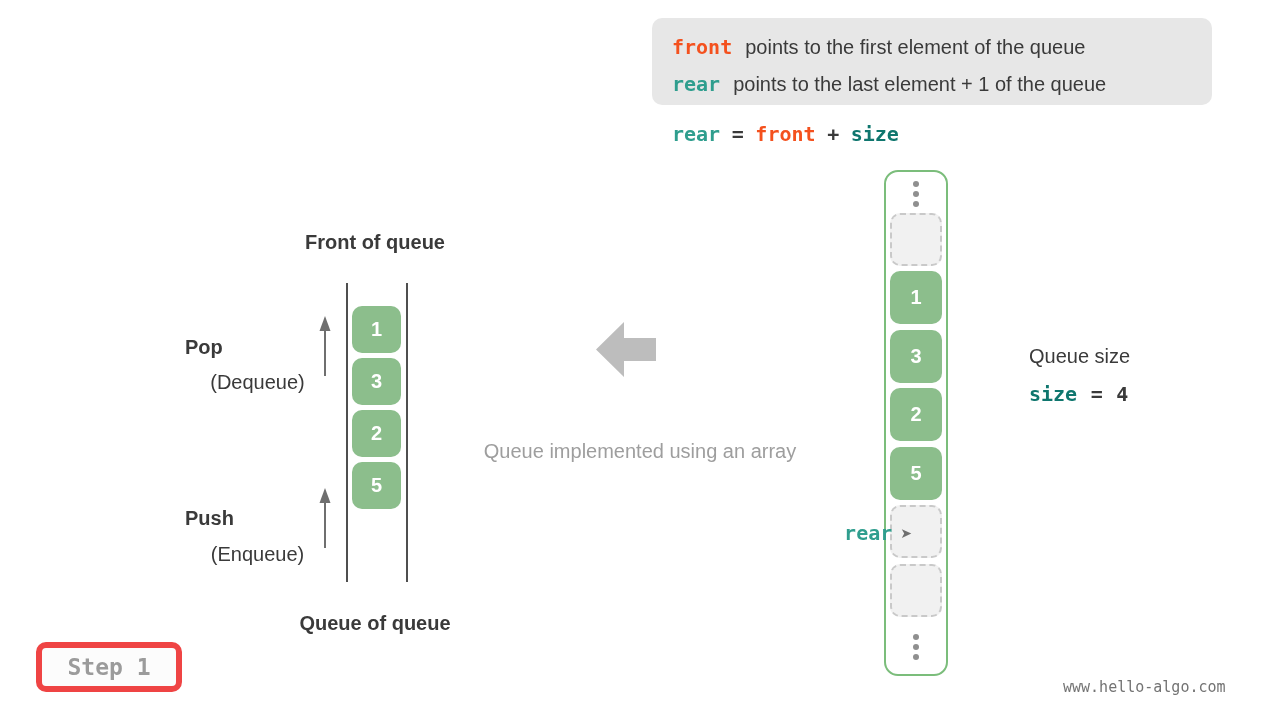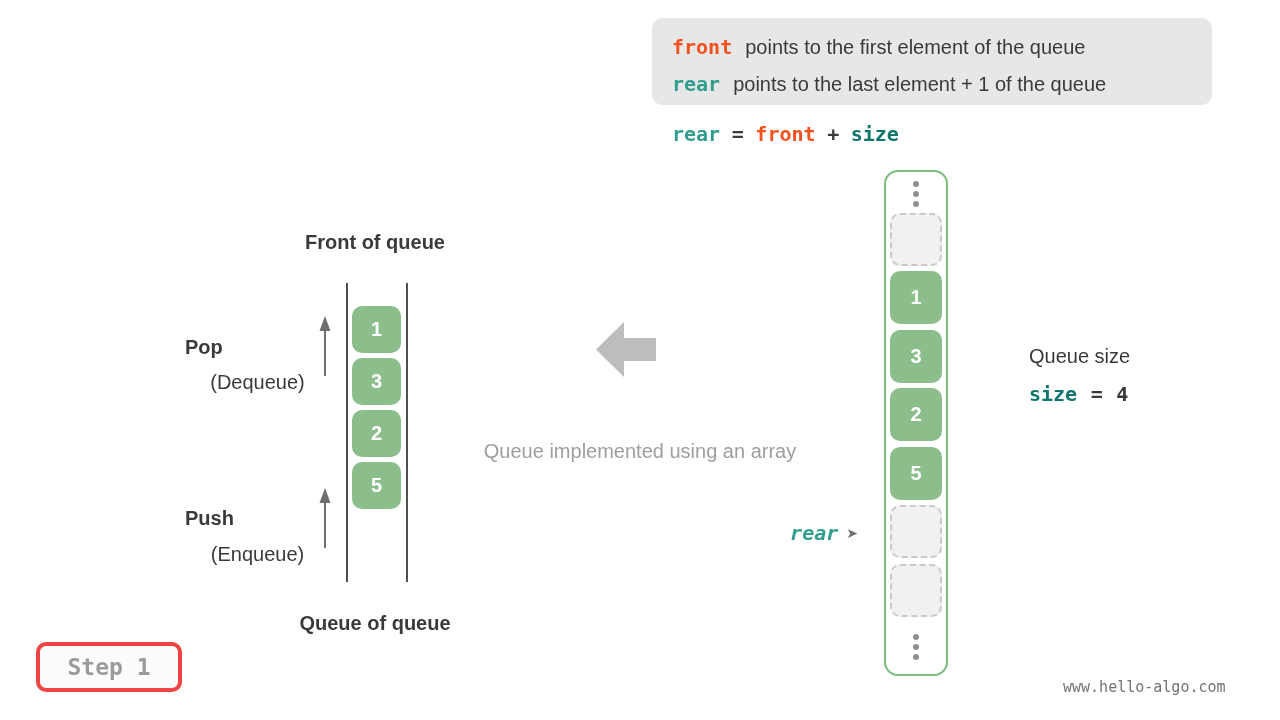--- a/index.html
+++ b/index.html
@@ -68,21 +68,21 @@
   .pointer .arrow-glyph { color: #6f6f6f; font-size: 14px; font-family: "DejaVu Sans", sans-serif; margin-left: 8px; vertical-align: 2px; }
 
   
   .qsize-title { left: 1029px; top: 345px; font-size: 20px; }
   .qsize-line  { left: 1029px; top: 382px; font-size: 20px; white-space: nowrap; }
   .qsize-line span { margin-right: 8px; }
 
   
   .step-badge {
     left: 36px; top: 642px; width: 146px; height: 50px;
-    border: 4px solid #ef4444; border-radius: 10px; background: #fcfcfc;
+    border: 6px solid #ef4444; border-radius: 10px; background: #fcfcfc;
     color: #9b9b9b; font-size: 23px;
     display: flex; align-items: center; justify-content: center;
   }
 
   .watermark { left: 1063px; top: 678px; font-size: 15px; color: #737373; font-family: "DejaVu Sans Mono", monospace; font-weight: normal; }
 </style>
 </head>
 <body>
 
 <div id="canvas">
@@ -147,21 +147,21 @@
     <div class="rcell filled" style="top:275px;">5</div>
     <div class="rcell empty" style="top:333px;"></div>
     <div class="rcell empty" style="top:392px;"></div>
     <div class="dots" style="top:462px;">
         <i></i>
         <i></i>
         <i></i>
       </div>
   </div>
 
-  <div class="abs pointer" style="left:682px; top:521px;font-style:italic;">
+  <div class="abs pointer" style="left:736px; top:521px;">
     <span class="mono kw-rear">rear</span><span class="arrow-glyph">➤</span>
   </div>
 
   <div class="abs qsize-title">Queue size</div>
   <div class="abs qsize-line">
     <span class="mono kw-size">size</span>
     <span class="mono dark">=</span>
     <span class="mono dark">4</span>
   </div>
 

